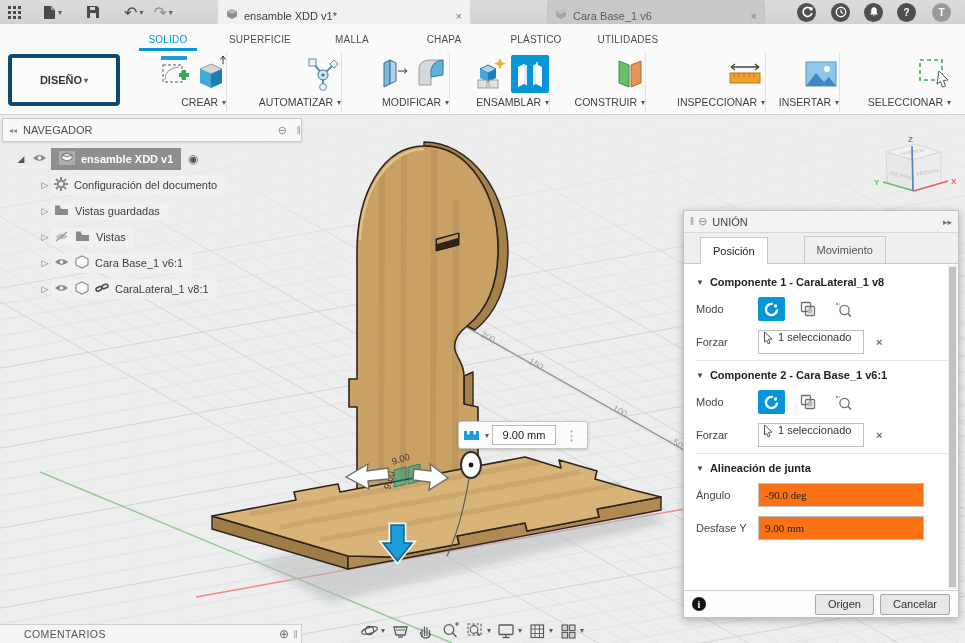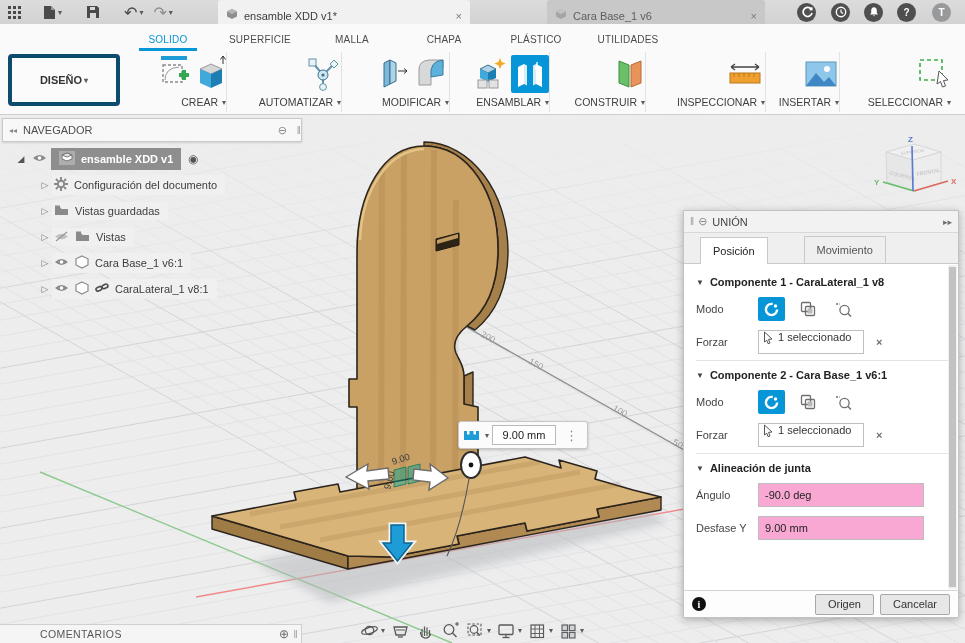--- a/index.html
+++ b/index.html
@@ -50,21 +50,21 @@
   .sect{border-bottom:1px solid #e4e4e4;padding:8px 0 6px;}
   .sect:last-child{border-bottom:none;}
   .sectitle{font-weight:bold;color:#222;display:flex;align-items:center;gap:6px;cursor:pointer;}
   .sectitle .tri{font-size:8px;color:#444;}
   .frow{display:flex;align-items:center;margin-top:9px;}
   .flabel{width:62px;color:#444;}
   .modebtn{width:27px;height:24px;border-radius:2px;display:flex;align-items:center;justify-content:center;margin-right:9px;cursor:pointer;}
   .modebtn.sel{background:#0696d7;}
   .selfield{width:106px;height:24px;border:1px solid #bfbfbf;background:#fff;display:flex;gap:4px;padding:0 4px;cursor:pointer;}
   .clearx{margin-left:12px;color:#6e6e6e;font-weight:bold;cursor:pointer;}
-  .inpt{width:166px;height:24px;border:1px solid #bdbdbd;background:#f9a8d4;font-size:11px;color:#222;padding:0 6px;}
+  .inpt{width:166px;height:24px;border:1px solid #bdbdbd;background:#f97316;font-size:11px;color:#222;padding:0 6px;font-family:Liberation Serif, serif;}
   #dlgfoot{position:absolute;left:0;bottom:0;width:100%;height:27px;border-top:1px solid #d4d4d4;background:#fdfdfd;display:flex;align-items:center;padding:0 8px;}
   .dlgbtn{height:21px;padding:0 12px;border:1px solid #a8a8a8;background:#e7e7e7;border-radius:2px;font-size:11px;color:#333;margin-left:6px;cursor:pointer;}
   #infoi{width:14px;height:14px;border-radius:50%;background:#111;color:#fff;font-size:10px;font-weight:bold;display:flex;align-items:center;justify-content:center;font-family:"Liberation Serif",serif;}
   #dlgscroll{position:absolute;right:1px;top:54px;width:9px;bottom:28px;background:#f0f0f0;}
   #dlgthumb{position:absolute;left:1px;top:2px;width:7px;bottom:2px;background:#c2c2c2;cursor:pointer;}
   
   #dimbar{left:458px;top:421px;width:130px;height:28px;background:#fbfbfb;border:1px solid #c6c6c6;border-radius:3px;box-shadow:0 1px 3px rgba(0,0,0,.2);display:flex;align-items:center;padding:0 4px;gap:3px;}
   #dimbar input{width:64px;height:20px;border:1px solid #b9b9b9;font-size:11px;text-align:center;color:#222;background:#fff;}
   
   #comments{left:0;top:624px;width:302px;height:19px;background:rgba(246,246,246,.95);border-top:1px solid #cfcfcf;border-right:1px solid #cfcfcf;display:flex;align-items:center;font-size:10.5px;color:#555;letter-spacing:.4px;}
@@ -726,21 +726,21 @@
       </div>
     <div id="dlgfoot">
       <span id="infoi">i</span>
       <span style="margin-left:auto"></span>
       <button class="dlgbtn">Origen</button>
       <button class="dlgbtn">Cancelar</button>
     </div>
   </div>
 
   <div id="comments" class="abs">
-    <span style="margin-left:40px">COMENTARIOS</span>
+    <span style="margin-left:24px">COMENTARIOS</span>
     <span style="margin-left:auto;color:#6e6e6e;font-size:12px;cursor:pointer">⊕</span>
     <span class="grip" style="margin-right:3px">‖</span>
   </div>
 
   <div id="btoolbar" class="abs">
     <span class="bico">
         <svg width="19" height="19">
           <circle cx="9.5" cy="9.5" r="4.2" fill="none" stroke="#595959" stroke-width="1.3"></circle>
           <ellipse cx="9.5" cy="9.5" rx="8.2" ry="3" fill="none" stroke="#595959" stroke-width="1.1" transform="rotate(-18 9.5 9.5)"></ellipse>
         </svg>

